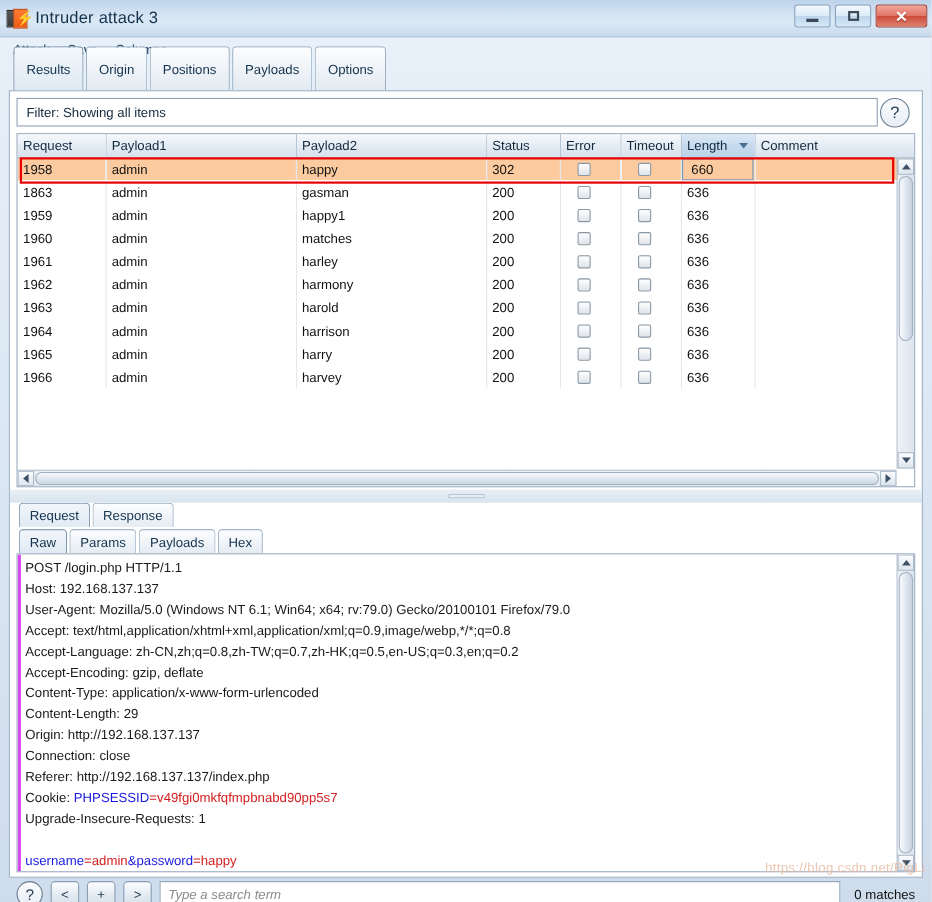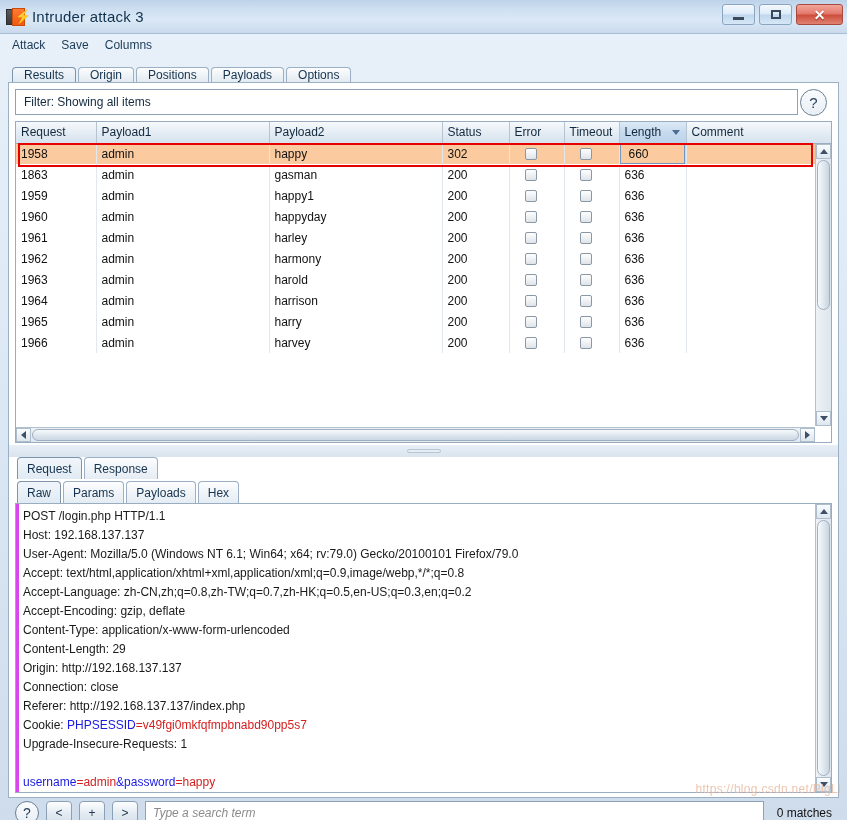--- a/index.html
+++ b/index.html
@@ -69,21 +69,21 @@
     padding: 0 10px; color: #1b3a56; font-size: 12px;
   }
   .menu-item { cursor: default; padding: 1px 2px; }
 
   
   .maintabs {
     display: flex; align-items: flex-end; gap: 2px;
     padding: 0 12px; height: 26px; position: relative;
   }
   .tab {
-    height: 15px; padding: 0 11px;
+    height: 40px; padding: 0 11px;
     display: flex; align-items: center;
     font-size: 12px; color: #15334e;
     border: 1px solid #9bb0c4;
     border-bottom: none;
     border-radius: 4px 4px 0 0;
     background: linear-gradient(180deg,#fcfdfe,#e2eaf1);
   }
   .tab.active {
     background: linear-gradient(180deg,#f2f7fb,#dfe9f2);
     font-weight: normal;
@@ -419,21 +419,21 @@
               <td>happy1</td>
               <td>200</td>
               <td><span class="chk"></span></td>
               <td><span class="chk"></span></td>
               <td>636</td>
               <td></td>
             </tr>
             <tr>
               <td>1960</td>
               <td>admin</td>
-              <td>happyday</td>
+              <td>matches</td>
               <td>200</td>
               <td><span class="chk"></span></td>
               <td><span class="chk"></span></td>
               <td>636</td>
               <td></td>
             </tr>
             <tr>
               <td>1961</td>
               <td>admin</td>
               <td>harley</td>

